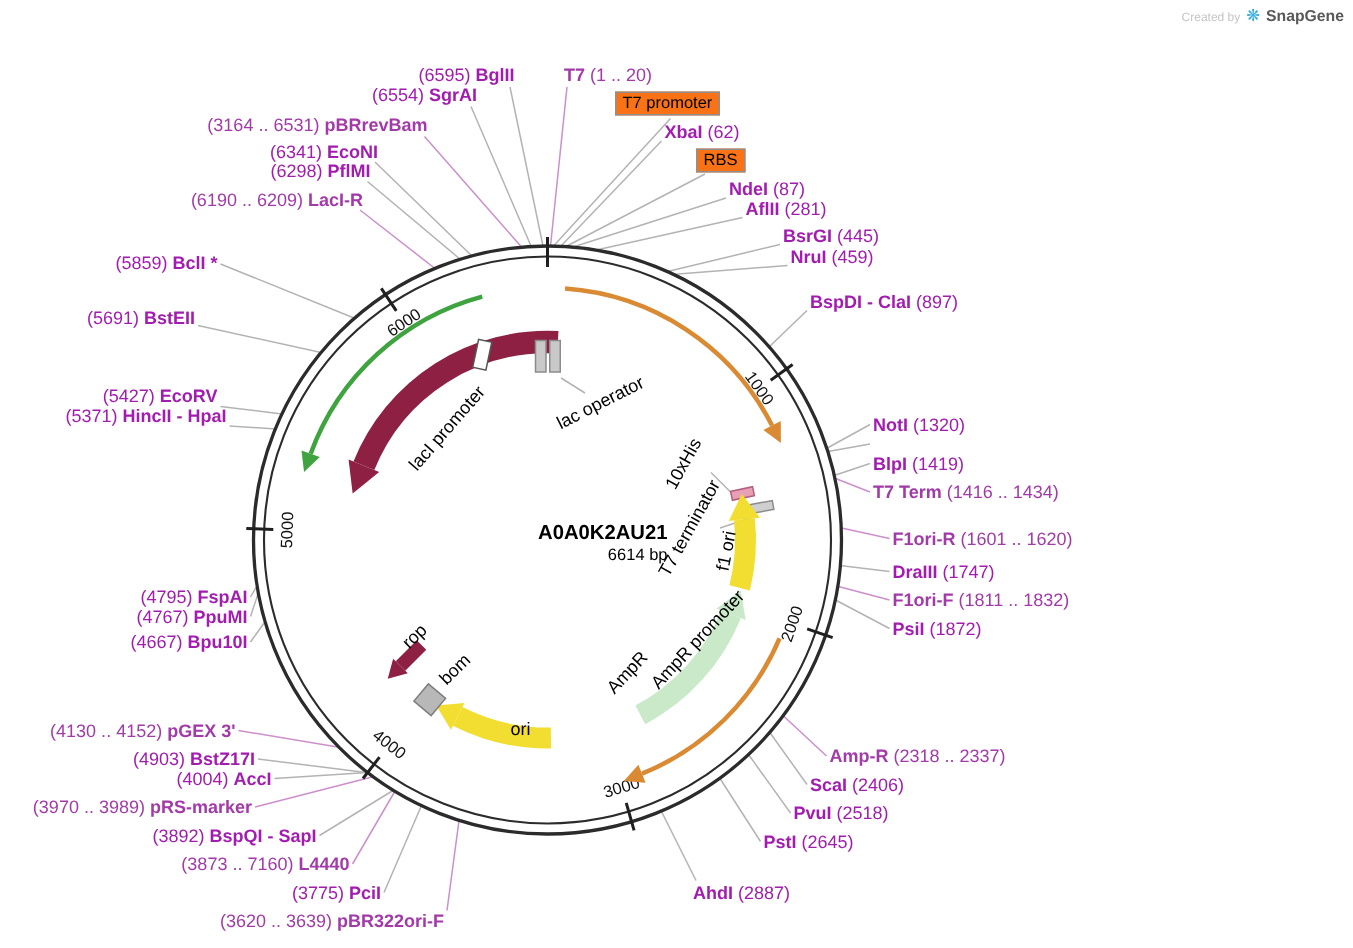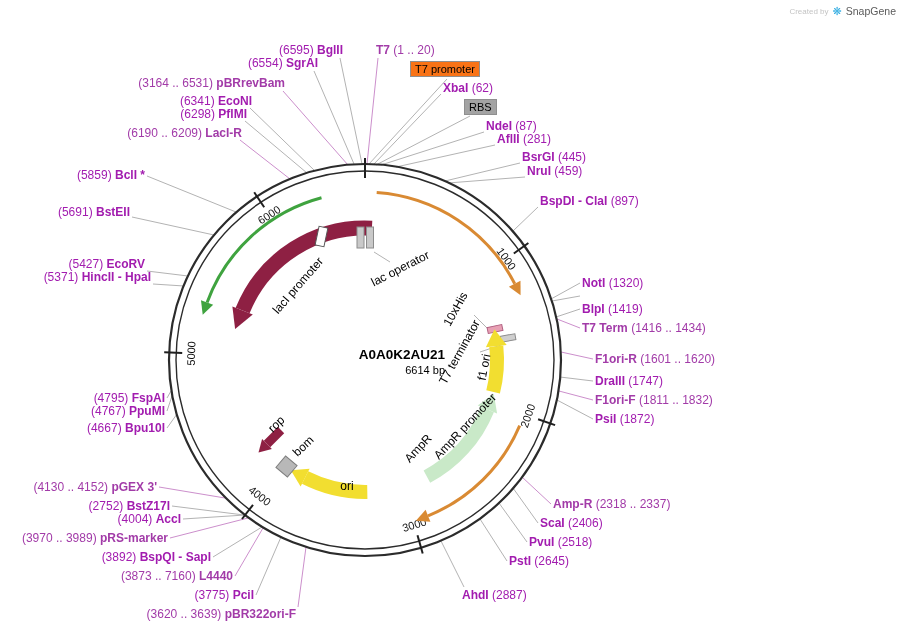--- a/index.html
+++ b/index.html
@@ -3,29 +3,29 @@
 <meta charset="utf-8">
 <style>
   html,body{margin:0;padding:0}
   body{font-family:"Liberation Sans",sans-serif;background:#fff}
   #stage{position:relative;width:902px;height:632px;background:#fff;overflow:hidden}
   #stage>svg{position:absolute;left:0;top:0}
   .lbl{position:absolute;font-size:12px;line-height:13px;white-space:nowrap;color:#a21caf}
   .lbl .e{font-weight:700}
   .lbl.p{color:#A23BA8}
   .ra{text-align:right}
-  .box{position:absolute;font-size:11px;line-height:14px;padding:0 4px;border:1px solid #8F8F8F;background:#a3a3a3;color:#000;white-space:nowrap}
+  .box{position:absolute;font-size:11px;line-height:14px;padding:0 4px;border:1px solid #8F8F8F;background:#f97316;color:#000;white-space:nowrap}
   .box.w{background:#f97316}
   .center-label{position:absolute;text-align:right;color:#000}
   .pname{font-weight:700;font-size:13.5px}
   .psize{font-size:11px;margin-top:2px}
   .wm{position:absolute;top:5px;right:6px;display:flex;align-items:center;gap:4px}
   .wm-created{font-size:8px;color:#C4C4C4}
   .wm-logo{font-size:11px;color:#35AEE2;line-height:11px}
-  .wm-brand{font-size:10.5px;color:#5A5A5A;font-weight:400}
+  .wm-brand{font-size:10.5px;color:#5A5A5A;font-weight:700}
   svg text{font-family:"Liberation Sans",sans-serif}
   .tick-num{font-size:11px;fill:#111;text-anchor:middle;dominant-baseline:middle}
   .ft{font-size:12px;fill:#000;text-anchor:middle}
   .ftw{fill:#FFF;font-weight:700}
   .ld{stroke:#B3B3B3;stroke-width:1;fill:none}
   .ldp{stroke:#CC8FCC;stroke-width:1;fill:none}
   .tick{stroke:#1F1F1F;stroke-width:2}
 </style>
 </head>
 <body>
@@ -182,21 +182,21 @@
 <div class="lbl p" style="left:595px;top:353px"><span class="e">F1ori-R</span><span class="n"> (1601 .. 1620)</span></div>
 <div class="lbl" style="left:595px;top:375px"><span class="e">DraIII</span><span class="n"> (1747)</span></div>
 <div class="lbl p" style="left:595px;top:394px"><span class="e">F1ori-F</span><span class="n"> (1811 .. 1832)</span></div>
 <div class="lbl" style="left:595px;top:413px"><span class="e">PsiI</span><span class="n"> (1872)</span></div>
 <div class="lbl p" style="left:553px;top:498px"><span class="e">Amp-R</span><span class="n"> (2318 .. 2337)</span></div>
 <div class="lbl" style="left:540px;top:517px"><span class="e">ScaI</span><span class="n"> (2406)</span></div>
 <div class="lbl" style="left:529px;top:536px"><span class="e">PvuI</span><span class="n"> (2518)</span></div>
 <div class="lbl" style="left:509px;top:555px"><span class="e">PstI</span><span class="n"> (2645)</span></div>
 <div class="lbl" style="left:462px;top:589px"><span class="e">AhdI</span><span class="n"> (2887)</span></div>
 <div class="lbl ra p" style="right:745px;top:481px"><span class="n">(4130 .. 4152) </span><span class="e">pGEX 3'</span></div>
-<div class="lbl ra" style="right:732px;top:500px"><span class="n">(2752) </span><span class="e">BstZ17I</span></div>
+<div class="lbl ra" style="right:732px;top:500px"><span class="n">(4903) </span><span class="e">BstZ17I</span></div>
 <div class="lbl ra" style="right:721px;top:513px"><span class="n">(4004) </span><span class="e">AccI</span></div>
 <div class="lbl ra p" style="right:734px;top:532px"><span class="n">(3970 .. 3989) </span><span class="e">pRS-marker</span></div>
 <div class="lbl ra" style="right:691px;top:551px"><span class="n">(3892) </span><span class="e">BspQI - SapI</span></div>
 <div class="lbl ra p" style="right:669px;top:570px"><span class="n">(3873 .. 7160) </span><span class="e">L4440</span></div>
 <div class="lbl ra" style="right:648px;top:589px"><span class="n">(3775) </span><span class="e">PciI</span></div>
 <div class="lbl ra p" style="right:606px;top:608px"><span class="n">(3620 .. 3639) </span><span class="e">pBR322ori-F</span></div>
 <div class="lbl ra" style="right:737px;top:392px"><span class="n">(4795) </span><span class="e">FspAI</span></div>
 <div class="lbl ra" style="right:737px;top:405px"><span class="n">(4767) </span><span class="e">PpuMI</span></div>
 <div class="lbl ra" style="right:737px;top:422px"><span class="n">(4667) </span><span class="e">Bpu10I</span></div>
 <div class="lbl ra" style="right:751px;top:271px"><span class="n">(5371) </span><span class="e">HincII - HpaI</span></div>

